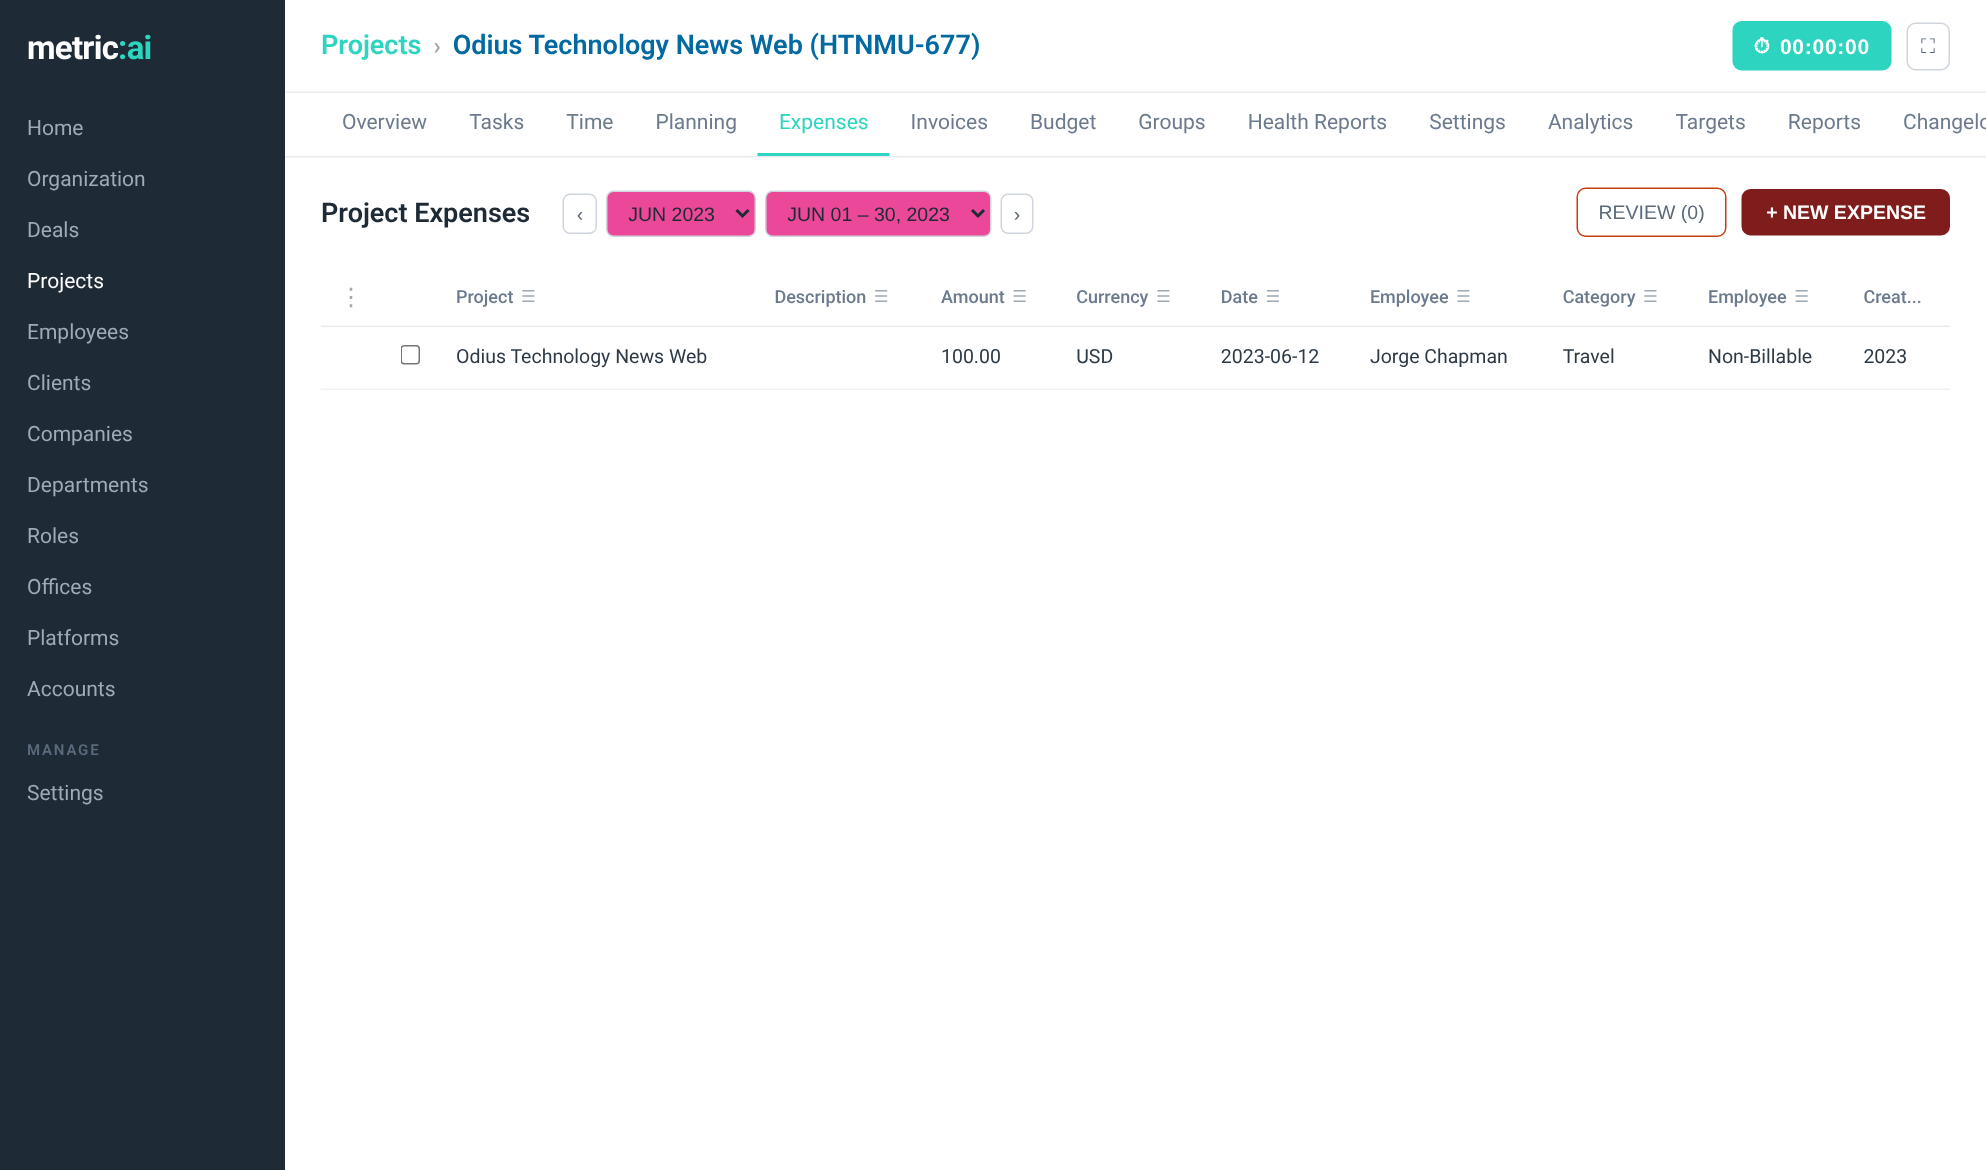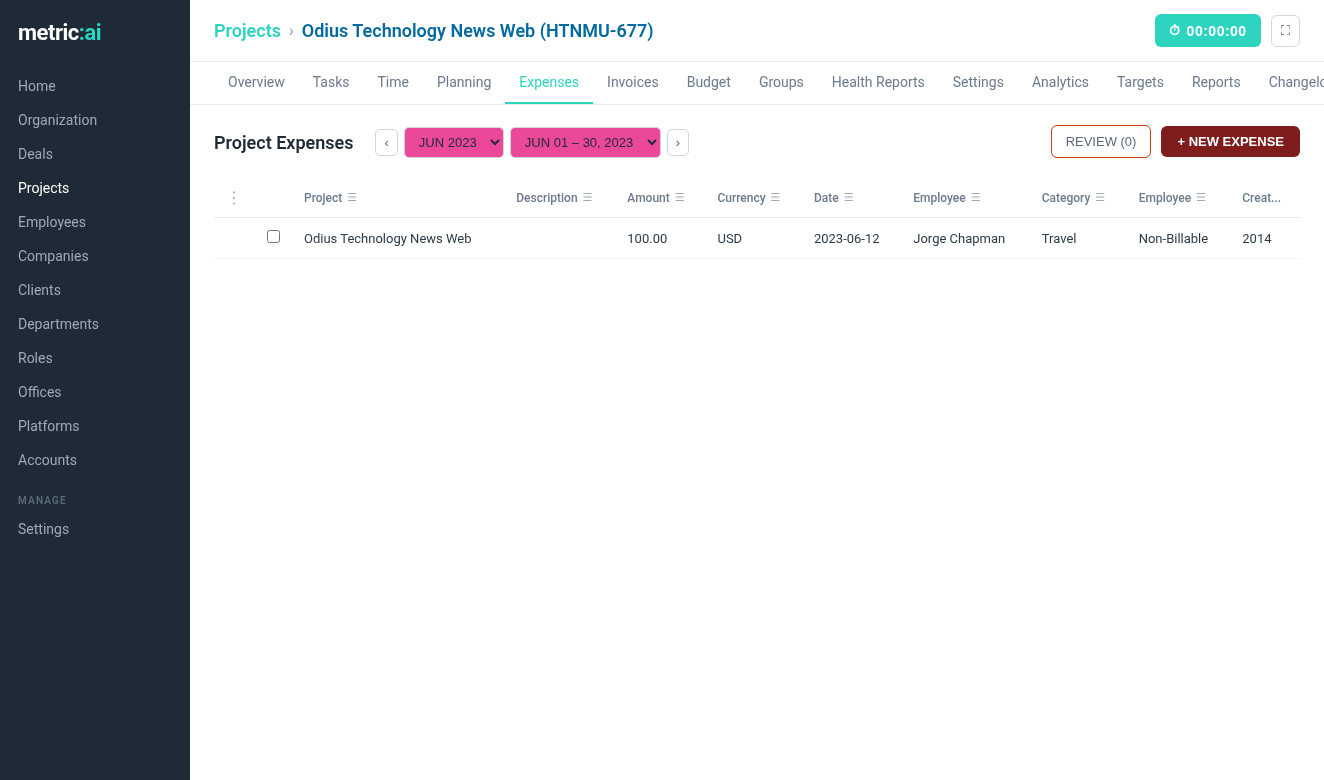--- a/index.html
+++ b/index.html
@@ -253,24 +253,24 @@
     <div class="sidebar-item">
       <span>Deals</span>
     </div>
     <div class="sidebar-item active">
       <span>Projects</span>
     </div>
     <div class="sidebar-item">
       <span>Employees</span>
     </div>
     <div class="sidebar-item">
+      <span>Clients</span>
+    </div>
+    <div class="sidebar-item">
       <span>Companies</span>
-    </div>
-    <div class="sidebar-item">
-      <span>Clients</span>
     </div>
     <div class="sidebar-item">
       <span>Departments</span>
     </div>
     <div class="sidebar-item">
       <span>Roles</span>
     </div>
     <div class="sidebar-item">
       <span>Offices</span>
     </div>
@@ -416,20 +416,20 @@
               <input type="checkbox" style="">
             </td>
             <td>Odius Technology News Web</td>
             <td></td>
             <td>100.00</td>
             <td>USD</td>
             <td>2023-06-12</td>
             <td>Jorge Chapman</td>
             <td>Travel</td>
             <td>Non-Billable</td>
-            <td>2014</td>
+            <td>2023</td>
           </tr>
         </tbody>
       </table>
     </div>
 
   </div>
 </main>
 
 </body></html>

